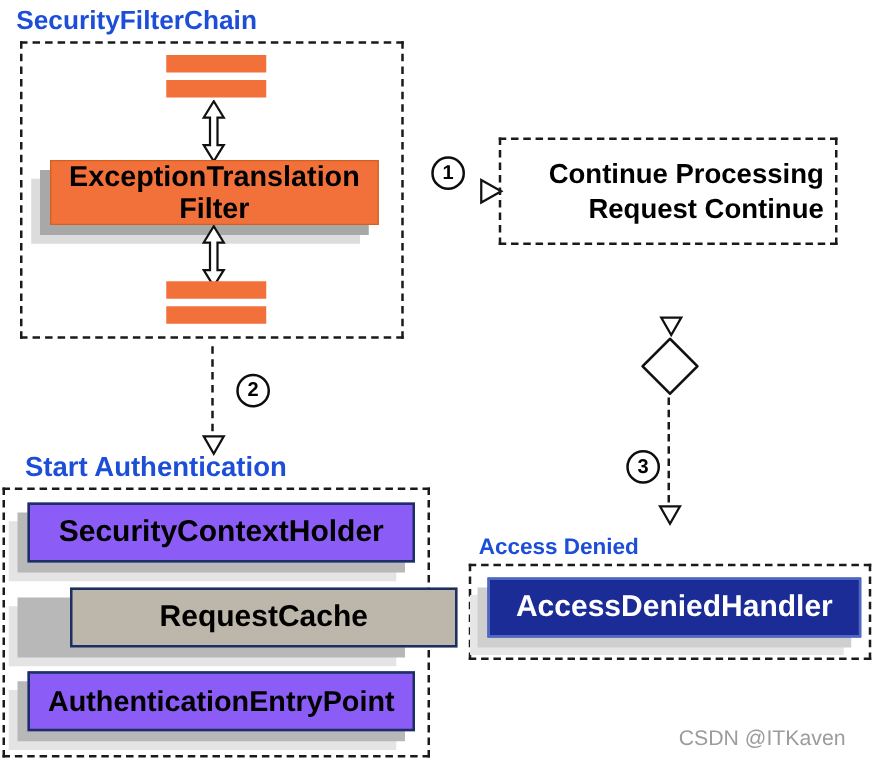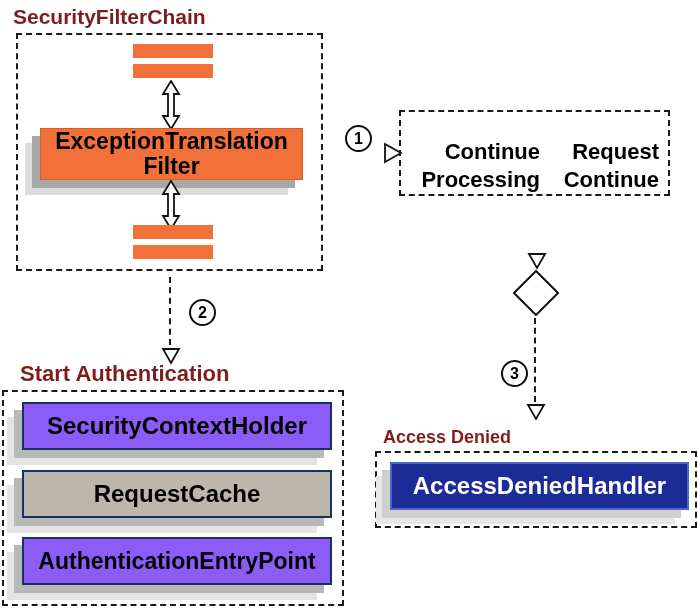--- a/index.html
+++ b/index.html
@@ -1,21 +1,21 @@
 <!DOCTYPE html>
 <html><head>
 <meta charset="utf-8">
 <style>
   html,body { margin:0; padding:0; background:#fff; }
   #page {
     position:relative; width:698px; height:610px; overflow:hidden;
     background:#ffffff; font-family:"Liberation Sans", sans-serif; color:#000;
   }
   .abs { position:absolute; }
-  .lbl { position:absolute; font-weight:bold; color:#7f1d1d; line-height:26px; white-space:nowrap; }
+  .lbl { position:absolute; font-weight:bold; color:#1d4ed8; line-height:26px; white-space:nowrap; }
   .dashed-box { position:absolute; border:2px dashed #1a1a1a; box-sizing:border-box; background:transparent; }
   .vdash { position:absolute; width:0; border-left:2px dashed #1a1a1a; }
   .badge {
     position:absolute; width:23px; height:23px; background:#fff;
     border:2px solid #0d0d0d; border-radius:50%;
     display:flex; align-items:center; justify-content:center;
     font-weight:bold; font-size:16px;
   }
   .sheet { position:absolute; }
   .node {
@@ -36,21 +36,21 @@
   }
   .blue  { background:#8b5cf6; }
   .tan   { background:#BDB6AA; }
   .navy-node {
     left:390px; top:462px; width:299px; height:48px;
     background:#1B2C96; border:2px solid #4C68C4;
     font-size:24px; color:#ffffff;
   }
   .continue-box {
     left:399px; top:110px; width:271px; height:86px;
-    display:flex; flex-direction:row; justify-content:center; align-items:flex-end;
+    display:flex; flex-direction:column; justify-content:center; align-items:flex-end;
     padding-right:9px; box-sizing:border-box;
     font-weight:bold; font-size:22px; line-height:28px; text-align:right;
   }
   .watermark {
     position:absolute; left:543px; top:581px;
     font-size:17px; color:#9C9C9C; font-weight:normal;
   }
 </style>
 </head>
 <body>
@@ -129,20 +129,21 @@
   <div class="lbl" style="left:20px; top:361px; font-size:22px;">Start Authentication</div>
 
   <div class="dashed-box" style="left:2px; top:390px; width:342px; height:216px;"></div>
 
   <div class="sheet" style="left:7px; top:417px; width:310px; height:48px; background:#E4E4E4;"></div>
   <div class="sheet" style="left:14px; top:410px; width:310px; height:48px; background:#B8B8B8;"></div>
   <div class="node stack-node blue" style="top:402px;">SecurityContextHolder</div>
 
   <div class="sheet" style="left:7px; top:485px; width:310px; height:48px; background:#E4E4E4;"></div>
   <div class="sheet" style="left:14px; top:478px; width:310px; height:48px; background:#B8B8B8;"></div>
-  <div class="node stack-node tan" style="top:470px;">RequestCache</div>
+  <div class="node stack-node tan" style="top:470px;margin-left:34px;">RequestCache</div>
 
   <div class="sheet" style="left:7px; top:552px; width:310px; height:48px; background:#E4E4E4;"></div>
   <div class="sheet" style="left:14px; top:545px; width:310px; height:48px; background:#B8B8B8;"></div>
   <div class="node stack-node blue" style="top:537px; font-size:23px;text-align:right;">AuthenticationEntryPoint</div>
 
+  <div class="watermark">CSDN @ITKaven</div>
 
 </div>
 
 </body></html>

